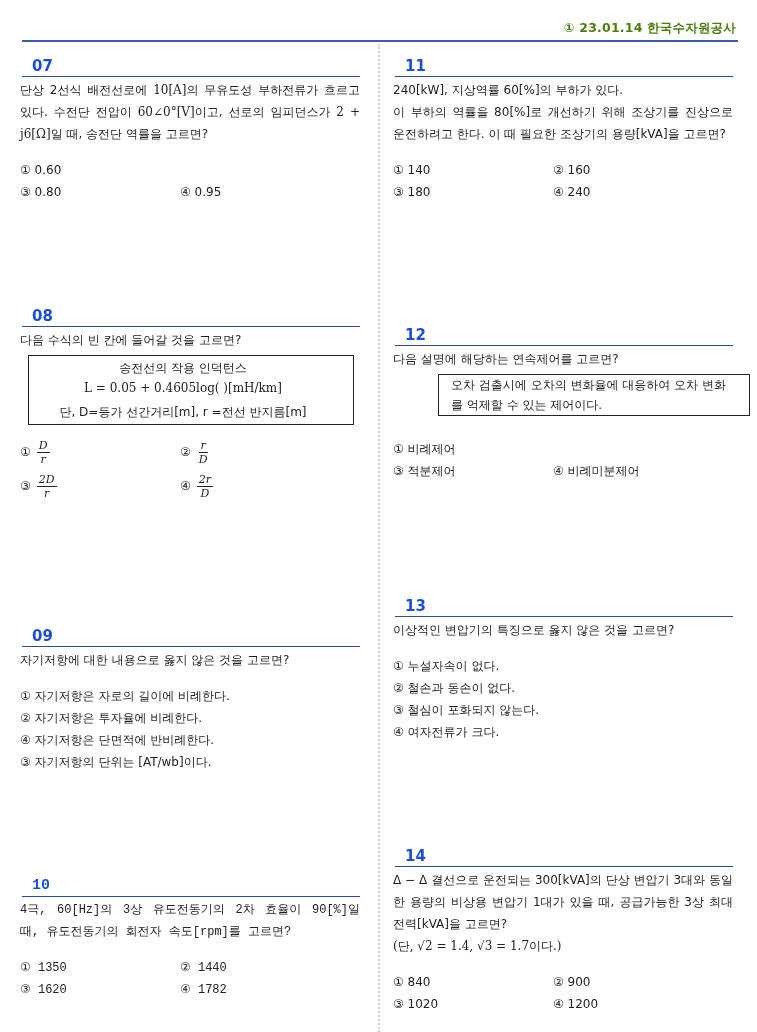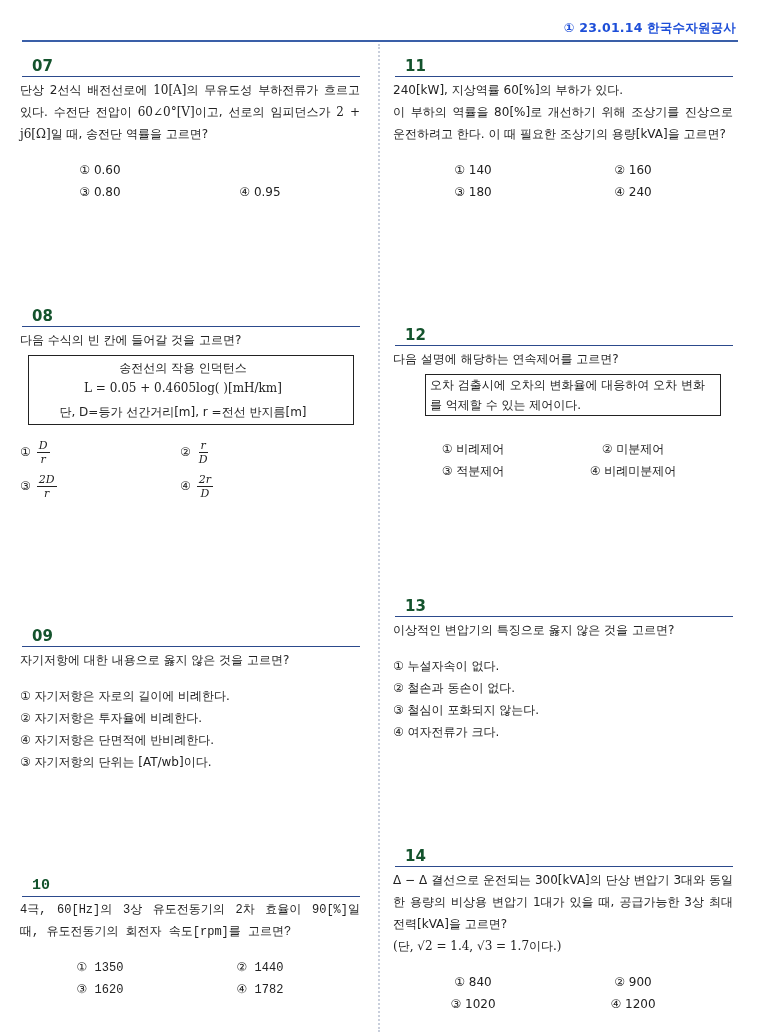--- a/index.html
+++ b/index.html
@@ -7,48 +7,48 @@
       width: 757px; height: 1032px; position: relative; overflow: hidden;
       font-family: "DejaVu Sans", "Liberation Sans", sans-serif;
       color: #222;
     }
     .header {
       position: absolute; left: 22px; top: 18px; width: 716px; height: 22px;
       border-bottom: 2px solid #3a5fa8;
     }
     .header-text {
       position: absolute; right: 2px; top: 2px;
-      font-size: 12.5px; font-weight: bold; color: #1d4ed8; letter-spacing: 0.2px;
+      font-size: 12.5px; font-weight: bold; color: #4d7c0f; letter-spacing: 0.2px;
     }
     .divider {
       position: absolute; left: 378px; top: 44px; width: 0; height: 988px;
       border-left: 2px dotted #c9cfdc;
     }
     .q {
       position: absolute; width: 340px;
       font-size: 12px; line-height: 22px;
     }
     .q.left { left: 20px; }
     .q.right { left: 393px; }
     .qnum {
-      font-size: 15px; font-weight: bold; color: #14532d;
+      font-size: 15px; font-weight: bold; color: #1d4ed8;
       margin-left: 12px; height: 20px; line-height: 20px;
     }
     .qline {
       border-top: 1.5px solid #2c4a8c; margin-left: 2px; width: 338px;
       margin-bottom: 2px;
     }
     .stem { white-space: normal; text-align: justify; }
     .math { font-family: "DejaVu Serif", "Liberation Serif", serif; font-size: 12px; }
     .box {
       border: 1.5px solid #222; margin: 4px 0 0 8px; width: 308px;
       text-align: center; line-height: 20px; padding: 2px 16px 2px 0;
     }
-    .box.desc { margin-left: 32px; width: 286px; text-align: left; padding: 0 4px; }
-    .choices { margin-top: 14px; text-align: center; }
+    .box.desc { margin-left: 45px; width: 286px; text-align: left; padding: 0 12px; }
+    .choices { margin-top: 14px; }
     .choices .row { display: flex; height: 22px; }
     .choices .c { width: 160px; }
     .clist { margin-top: 14px; }
     .clist .c { height: 22px; }
     .frac {
       display: inline-flex; flex-direction: column; align-items: center;
       vertical-align: middle; font-family: "DejaVu Serif", "Liberation Serif", serif;
       font-style: italic; font-size: 11px; line-height: 13px; margin-left: 6px;
     }
     .frac .num { border-bottom: 1px solid #222; padding: 0 2px; }
@@ -162,21 +162,20 @@
 </div>
 
 <div class="q right" style="top:325px;">
   <div class="qnum">12</div>
   <div class="qline"></div>
   <div class="stem">다음 설명에 해당하는 연속제어를 고르면?</div>
   <div class="box desc">오차 검출시에 오차의 변화율에 대응하여 오차 변화를 억제할 수 있는 제어이다.</div>
   <div class="choices" style="margin-top:22px">
     <div class="row">
         <span class="c">① 비례제어</span>
-        <span class="c">② 미분제어</span>
       </div>
     <div class="row">
         <span class="c">③ 적분제어</span>
         <span class="c">④ 비례미분제어</span>
       </div>
   </div>
 </div>
 
 <div class="q right" style="top:596px;">
   <div class="qnum">13</div>

